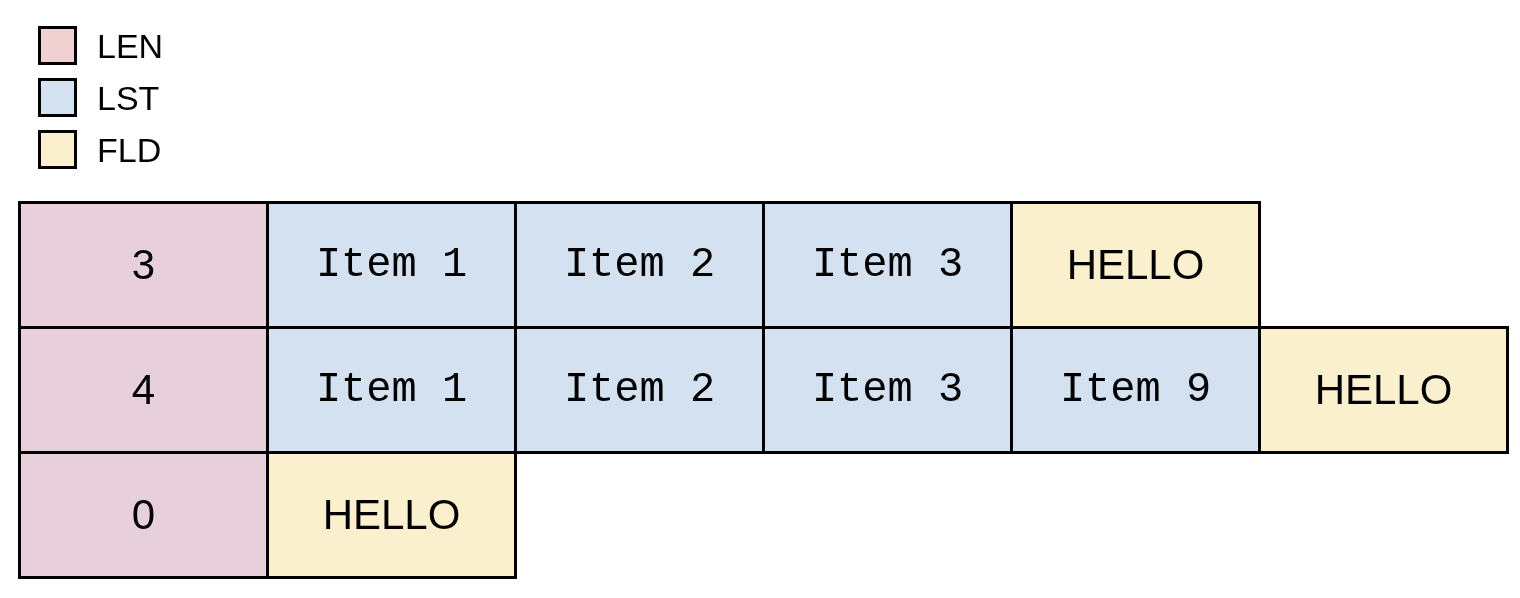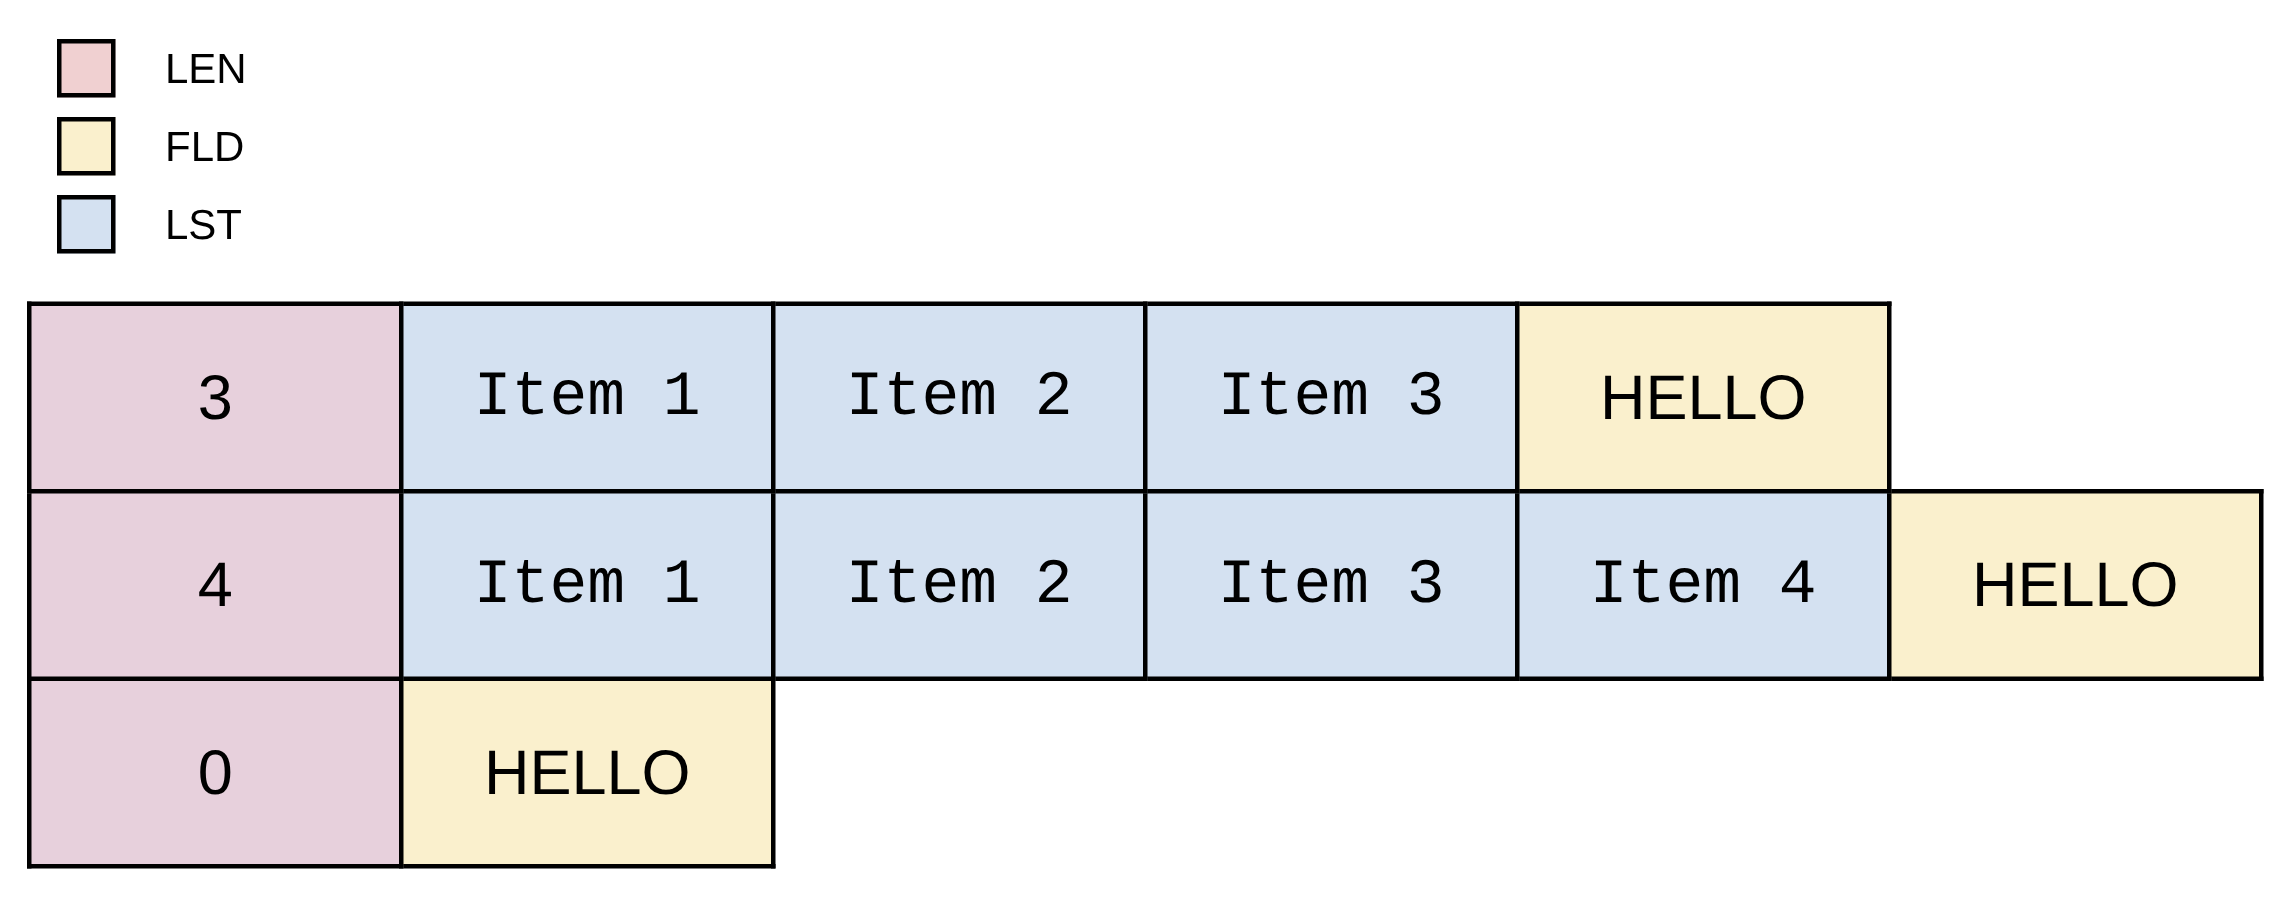--- a/index.html
+++ b/index.html
@@ -30,23 +30,23 @@
     align-items: center;
     height: 39px;
   }
   .swatch {
     display: inline-block;
     width: 33px;
     height: 33px;
     border: 3px solid var(--border, #000000);
   }
   .legend-label {
-    font-size: 28px;
+    font-size: 34px;
     line-height: 1;
-    margin-left: 33px;
+    margin-left: 20px;
     white-space: pre;
   }
 
   
   .diagram-table {
     position: absolute;
     left: 18px;
     top: 201px;
     border-collapse: collapse;
   }
@@ -67,44 +67,44 @@
 </style>
 </head>
 <body>
 
 <div class="legend" id="legend">
     <div class="legend-item">
       <span class="swatch" style="background: rgb(240, 208, 209);"></span>
       <span class="legend-label">LEN</span>
     </div>
     <div class="legend-item">
+      <span class="swatch" style="background: rgb(212, 225, 241);"></span>
+      <span class="legend-label">LST</span>
+    </div>
+    <div class="legend-item">
       <span class="swatch" style="background: rgb(250, 240, 205);"></span>
       <span class="legend-label">FLD</span>
-    </div>
-    <div class="legend-item">
-      <span class="swatch" style="background: rgb(212, 225, 241);"></span>
-      <span class="legend-label">LST</span>
     </div>
   </div>
 
 <table class="diagram-table">
   <tbody id="diagram-body">
       <tr>
         <td class="cell len">3</td>
         <td class="cell lst">Item 1</td>
         <td class="cell lst">Item 2</td>
         <td class="cell lst">Item 3</td>
         <td class="cell fld">HELLO</td>
       </tr>
       <tr>
         <td class="cell len">4</td>
         <td class="cell lst">Item 1</td>
         <td class="cell lst">Item 2</td>
         <td class="cell lst">Item 3</td>
-        <td class="cell lst">Item 4</td>
+        <td class="cell lst">Item 9</td>
         <td class="cell fld">HELLO</td>
       </tr>
       <tr>
         <td class="cell len">0</td>
         <td class="cell fld">HELLO</td>
       </tr>
     </tbody>
 </table>
 
 </body></html>

